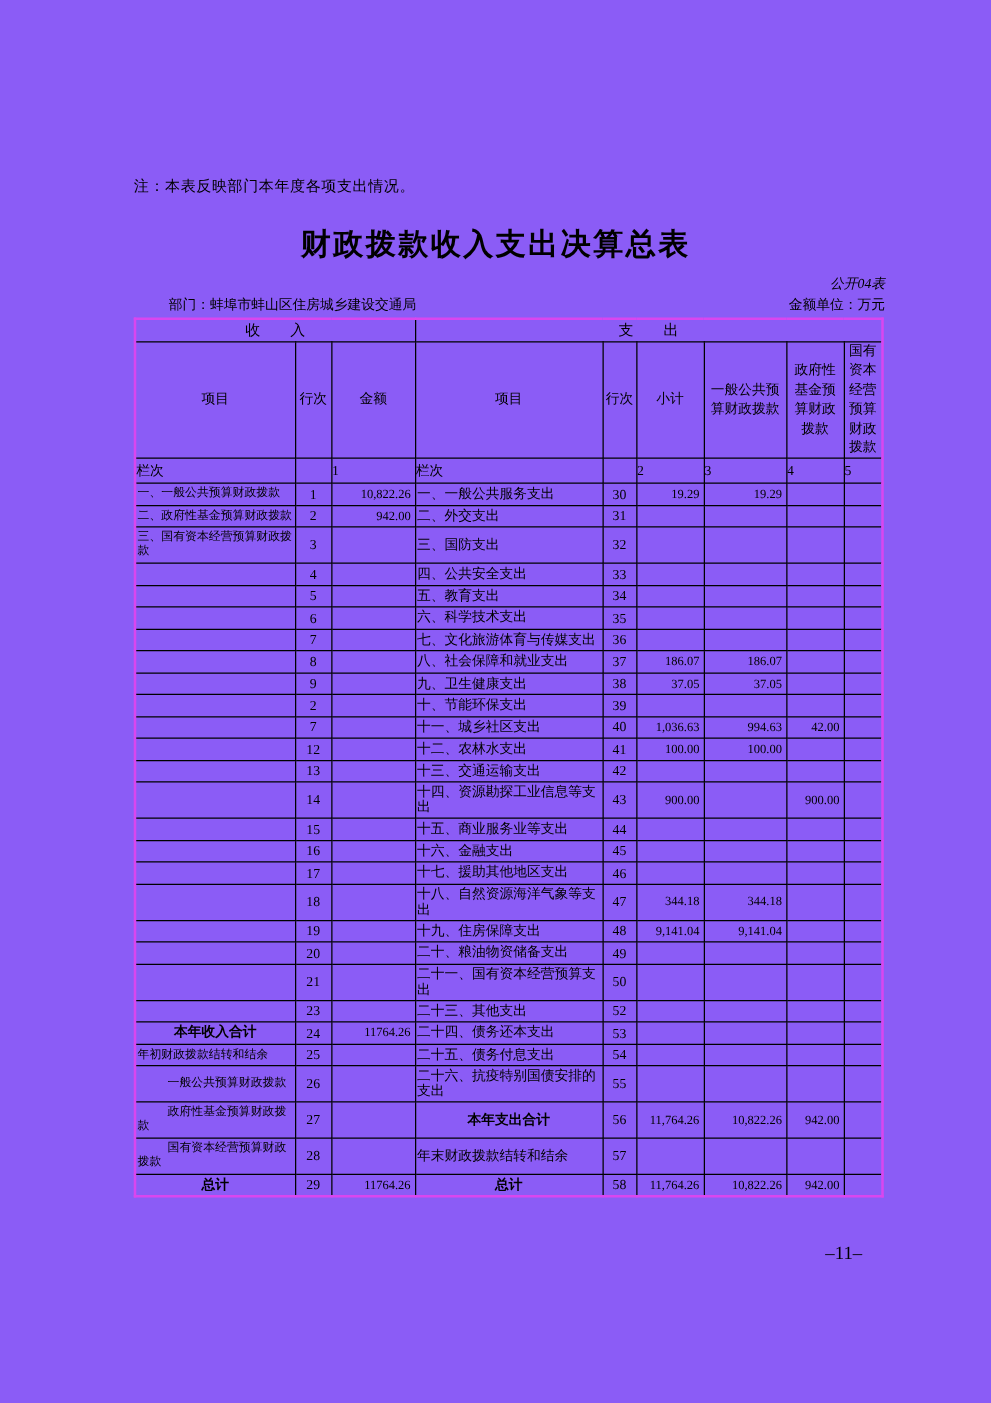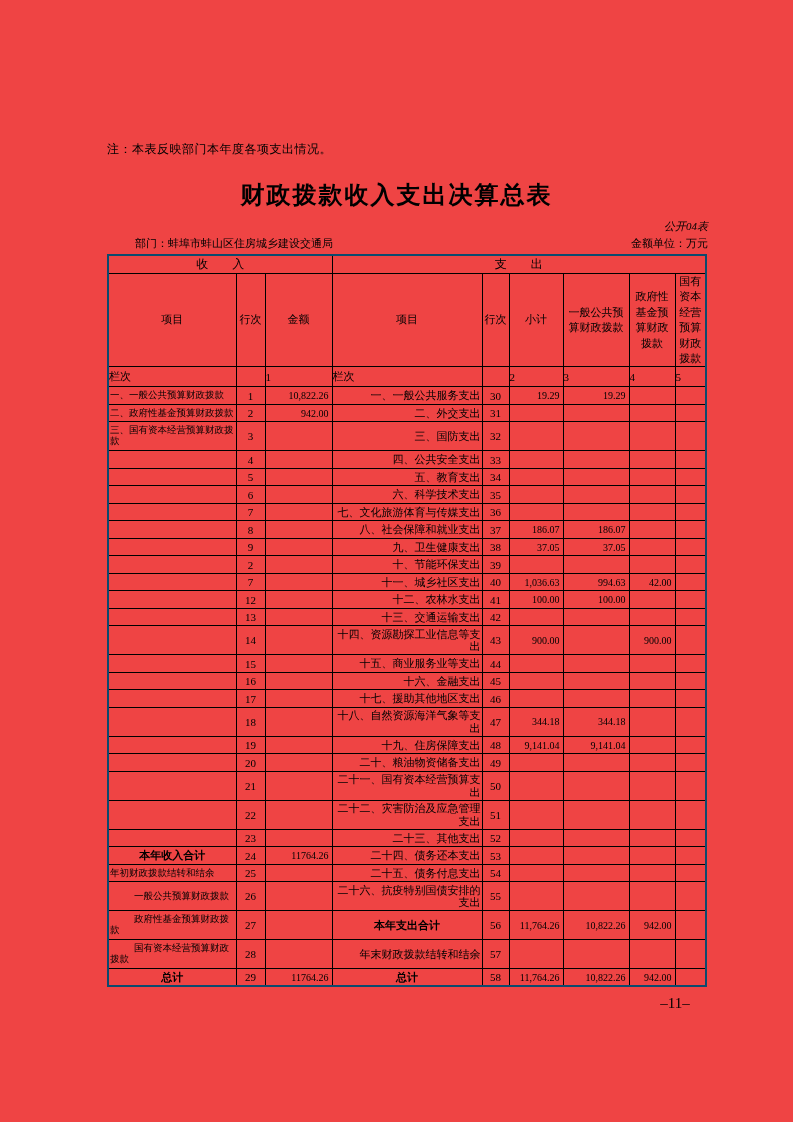--- a/index.html
+++ b/index.html
@@ -2,49 +2,49 @@
 <html><head>
 <meta charset="utf-8">
 <style>
   * { margin:0; padding:0; box-sizing:border-box; }
   html,body { background:#fff; }
   body {
     width:793px; height:1122px;
     font-family:"Liberation Serif","DejaVu Serif",serif;
     color:#000;
   }
-  .page { position:relative; width:793px; height:1122px; background:#ef4444; overflow:hidden; }
+  .page { position:relative; width:793px; height:1122px; background:#8b5cf6; overflow:hidden; }
 
   .note { position:absolute; left:107px; top:141px; font-size:12px; letter-spacing:0.5px; }
   .title { position:absolute; left:0; right:0; top:179px; text-align:center;
            font-size:24px; font-weight:bold; letter-spacing:2px; }
   .table-code { position:absolute; right:85px; top:219px; font-size:11px;font-style:italic; }
   .meta-row { position:absolute; left:107px; right:85px; top:236px;
               display:flex; justify-content:space-between; font-size:11px;margin-left:28px; }
 
   table.main-table {
     position:absolute; left:107px; top:254px; width:511px;
     border-collapse:collapse; table-layout:fixed;
-    border:2px solid #0c4a6e;
+    border:2px solid #d946ef;
   }
   .main-table td {
     border:1px solid #000; vertical-align:middle;
     overflow:hidden; word-break:break-all;
   }
   tr.band1 td { height:17px; text-align:center; font-size:12px; }
   tr.band2 td { height:92px; text-align:center; font-size:11px; line-height:1.4; padding:0 1px; }
   tr.lanci td { height:20px; text-align:left; font-size:11px; }
 
   tbody tr { height:17.5px;padding-left:21px; }
   tbody tr.tall { height:29px; }
 
   td.income-item { font-size:9.5px; text-align:left; padding:0 1px; line-height:1.15; }
   td.income-item.indent { text-indent:24px; }
   td.income-item.total { text-align:center; font-weight:bold; font-size:11px;margin-top:28px; }
-  td.expense-item { font-size:11px; text-align:right; padding:0 1px; line-height:1.15; }
+  td.expense-item { font-size:11px; text-align:left; padding:0 1px; line-height:1.15; }
   td.expense-item.total { text-align:center; font-weight:bold; }
   td.line-no { text-align:center; font-size:11px; }
   td.num { text-align:right; font-size:10px; padding-right:3px; }
 
   .page-number { position:absolute; top:995px; left:640px; width:70px;
                  text-align:center; font-size:15px; }
 </style>
 </head>
 <body>
 
@@ -326,31 +326,20 @@
           <td class="income-item"></td>
           <td class="line-no">21</td>
           <td class="num"></td>
           <td class="expense-item">二十一、国有资本经营预算支出</td>
           <td class="line-no">50</td>
           <td class="num"></td>
           <td class="num"></td>
           <td class="num"></td>
           <td class="num"></td>
         </tr>
-        <tr class="tall">
-          <td class="income-item"></td>
-          <td class="line-no">22</td>
-          <td class="num"></td>
-          <td class="expense-item">二十二、灾害防治及应急管理支出</td>
-          <td class="line-no">51</td>
-          <td class="num"></td>
-          <td class="num"></td>
-          <td class="num"></td>
-          <td class="num"></td>
-        </tr>
         <tr>
           <td class="income-item"></td>
           <td class="line-no">23</td>
           <td class="num"></td>
           <td class="expense-item">二十三、其他支出</td>
           <td class="line-no">52</td>
           <td class="num"></td>
           <td class="num"></td>
           <td class="num"></td>
           <td class="num"></td>

